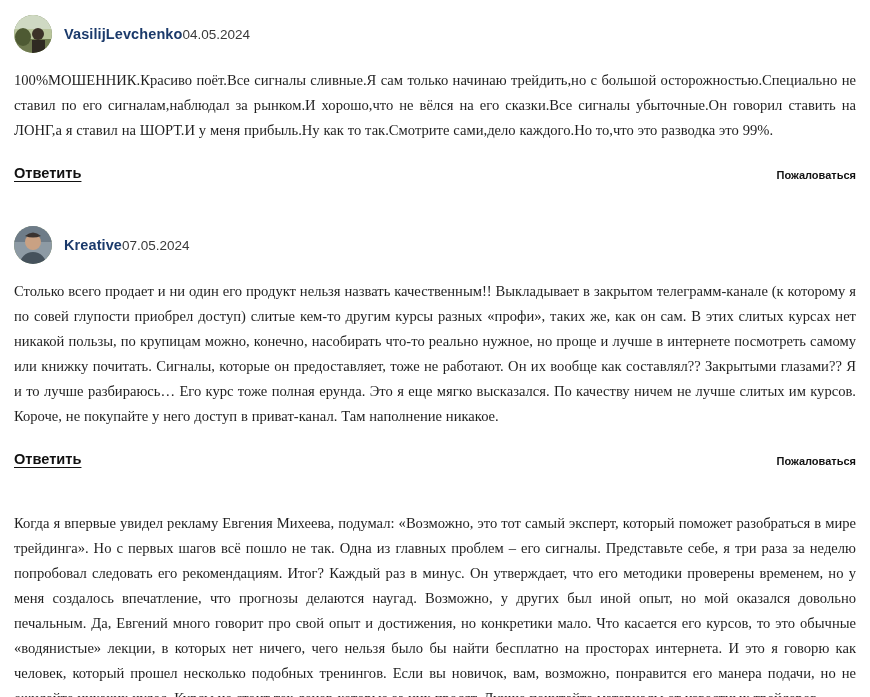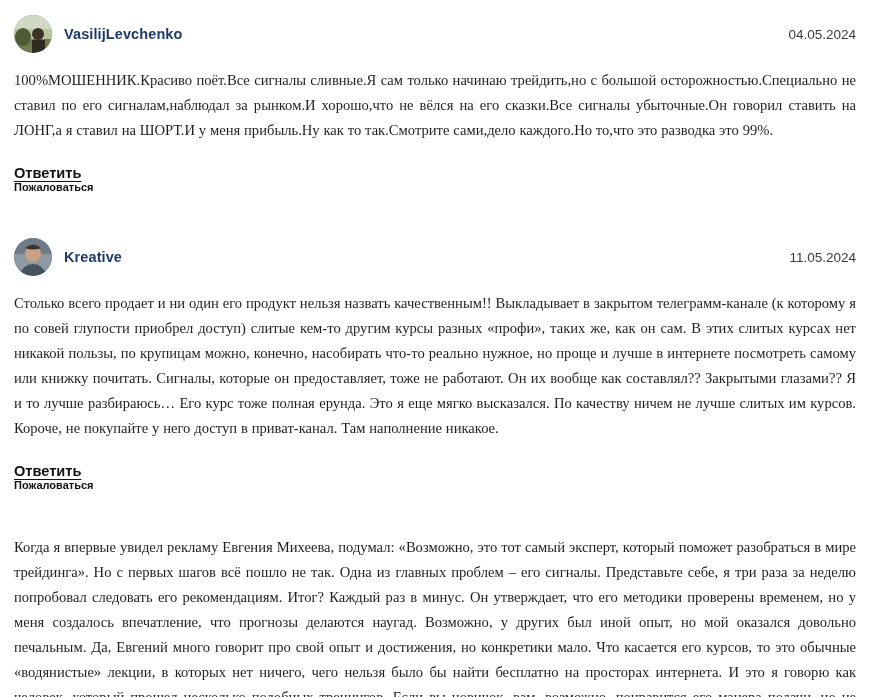--- a/index.html
+++ b/index.html
@@ -19,21 +19,21 @@
     box-sizing: border-box;
     padding: 14px 14px 0 14px;
     overflow: hidden;
   }
   .comment {
     position: relative;
   }
   .comment-head {
     display: flex;
     align-items: center;
-    justify-content: space-between;
+    justify-content: flex-start;
     height: 40px;
     margin-bottom: 14px;
   }
   .author-block {
     display: flex;
     align-items: center;
   }
   .avatar {
     width: 38px;
     height: 38px;
@@ -63,24 +63,23 @@
     line-height: 25px;
     color: #1f1f1f;
     text-align: justify;
     text-justify: inter-word;
     margin: 0 0 22px 0;
     word-spacing: 0.2px;
     font-family: Liberation Serif, serif;
   }
   .comment-actions {
     display: flex;
-    align-items: flex-start;
+    align-items: flex-end;
     justify-content: space-between;
     margin-bottom: 44px;
-    flex-direction: column;
   }
   .reply-link {
     font-size: 14.6px;
     font-weight: bold;
     color: #111111;
     text-decoration: underline;
     text-underline-offset: 3px;
     cursor: pointer;
   }
   .complain-link {
@@ -140,21 +139,21 @@
               <rect x="0" y="0" width="38" height="38" fill="#8d9aa4"></rect>
               <rect x="0" y="0" width="38" height="16" fill="#6e7c88"></rect>
               <circle cx="19" cy="16" r="8" fill="#c9a183"></circle>
               <path d="M11 10 q8 -7 16 0 q-8 3 -16 0z" fill="#3a3330"></path>
               <path d="M5 38 q4 -12 14 -12 q10 0 14 12z" fill="#46525c"></path>
             </g>
           </svg>
         </div>
         <div class="author-name">Kreative</div>
       </div>
-      <div class="comment-date">11.05.2024</div>
+      <div class="comment-date">07.05.2024</div>
     </div>
     <p class="comment-body">Столько всего продает и ни один его продукт нельзя назвать качественным!! Выкладывает в закрытом телеграмм-канале (к которому я по совей глупости приобрел доступ) слитые кем-то другим курсы разных «профи», таких же, как он сам. В этих слитых курсах нет никакой пользы, по крупицам можно, конечно, насобирать что-то реально нужное, но проще и лучше в интернете посмотреть самому или книжку почитать. Сигналы, которые он предоставляет, тоже не работают. Он их вообще как составлял?? Закрытыми глазами?? Я и то лучше разбираюсь… Его курс тоже полная ерунда. Это я еще мягко высказался. По качеству ничем не лучше слитых им курсов. Короче, не покупайте у него доступ в приват-канал. Там наполнение никакое.</p>
     <div class="comment-actions">
       <span class="reply-link">Ответить</span>
       <span class="complain-link">Пожаловаться</span>
     </div>
   </div>
 
   <div class="comment">
     <p class="comment-body">Когда я впервые увидел рекламу Евгения Михеева, подумал: «Возможно, это тот самый эксперт, который поможет разобраться в мире трейдинга». Но с первых шагов всё пошло не так. Одна из главных проблем – его сигналы. Представьте себе, я три раза за неделю попробовал следовать его рекомендациям. Итог? Каждый раз в минус. Он утверждает, что его методики проверены временем, но у меня создалось впечатление, что прогнозы делаются наугад. Возможно, у других был иной опыт, но мой оказался довольно печальным. Да, Евгений много говорит про свой опыт и достижения, но конкретики мало. Что касается его курсов, то это обычные «водянистые» лекции, в которых нет ничего, чего нельзя было бы найти бесплатно на просторах интернета. И это я говорю как человек, который прошел несколько подобных тренингов. Если вы новичок, вам, возможно, понравится его манера подачи, но не ожидайте никаких чудес. Курсы не стоит тех денег, которые за них просят. Лучше почитайте материалы от известных трейдеров –</p>

